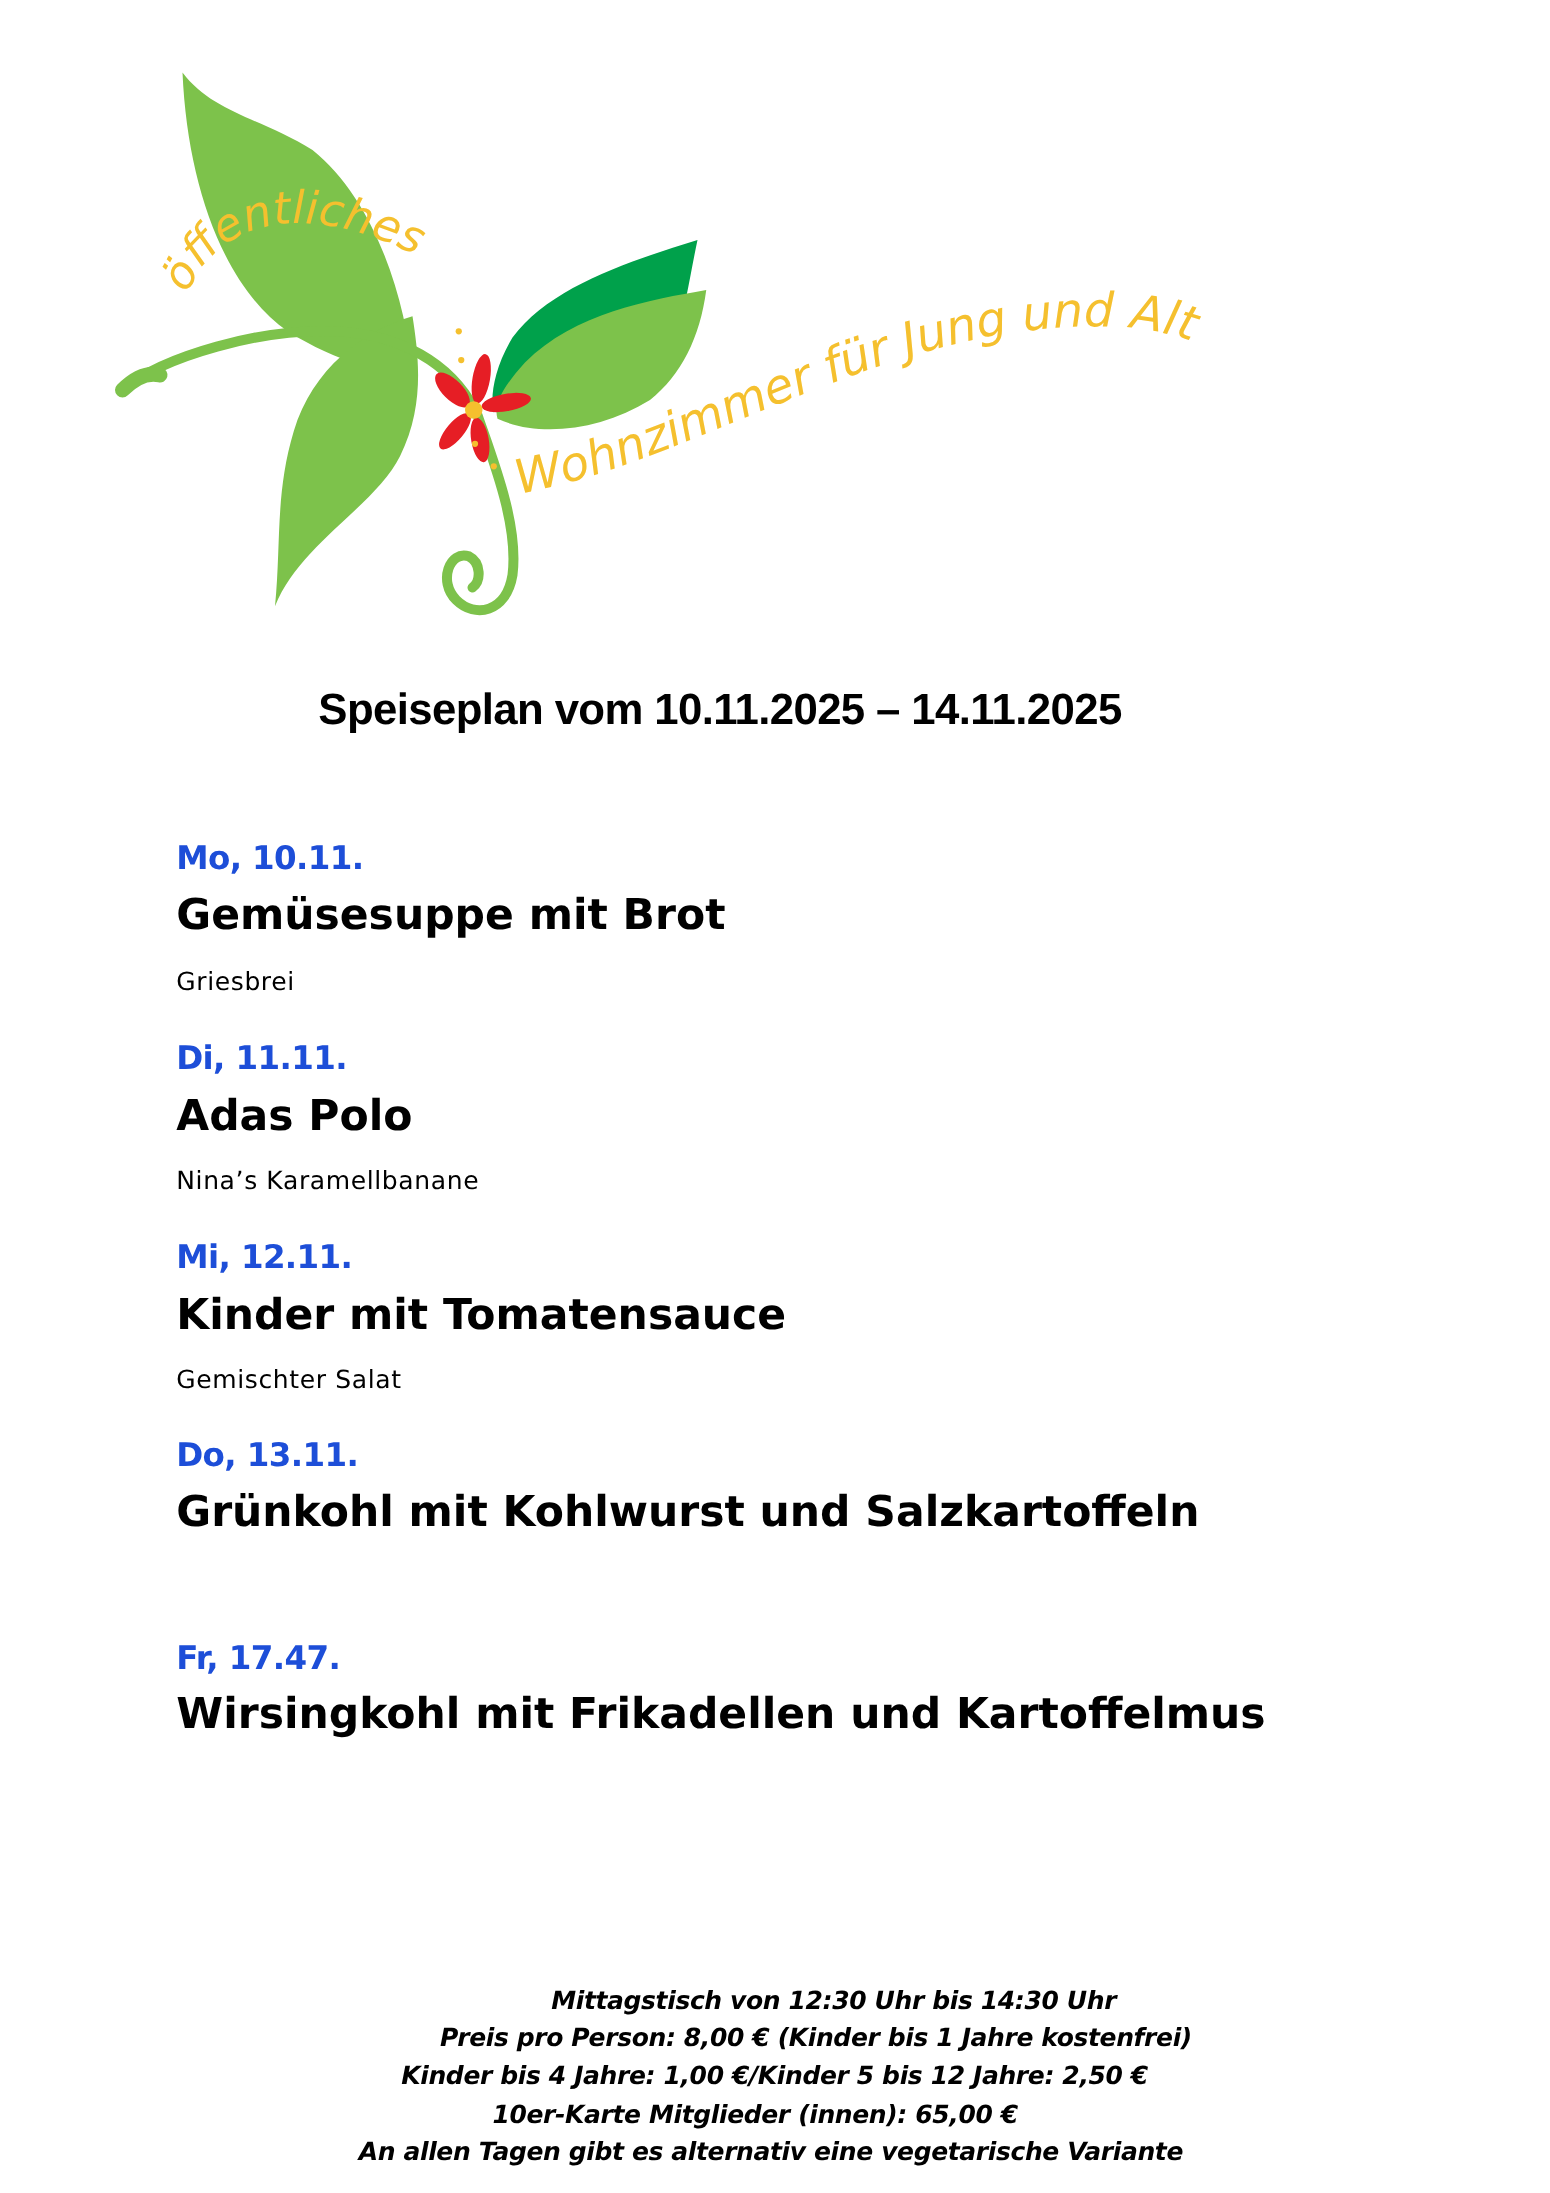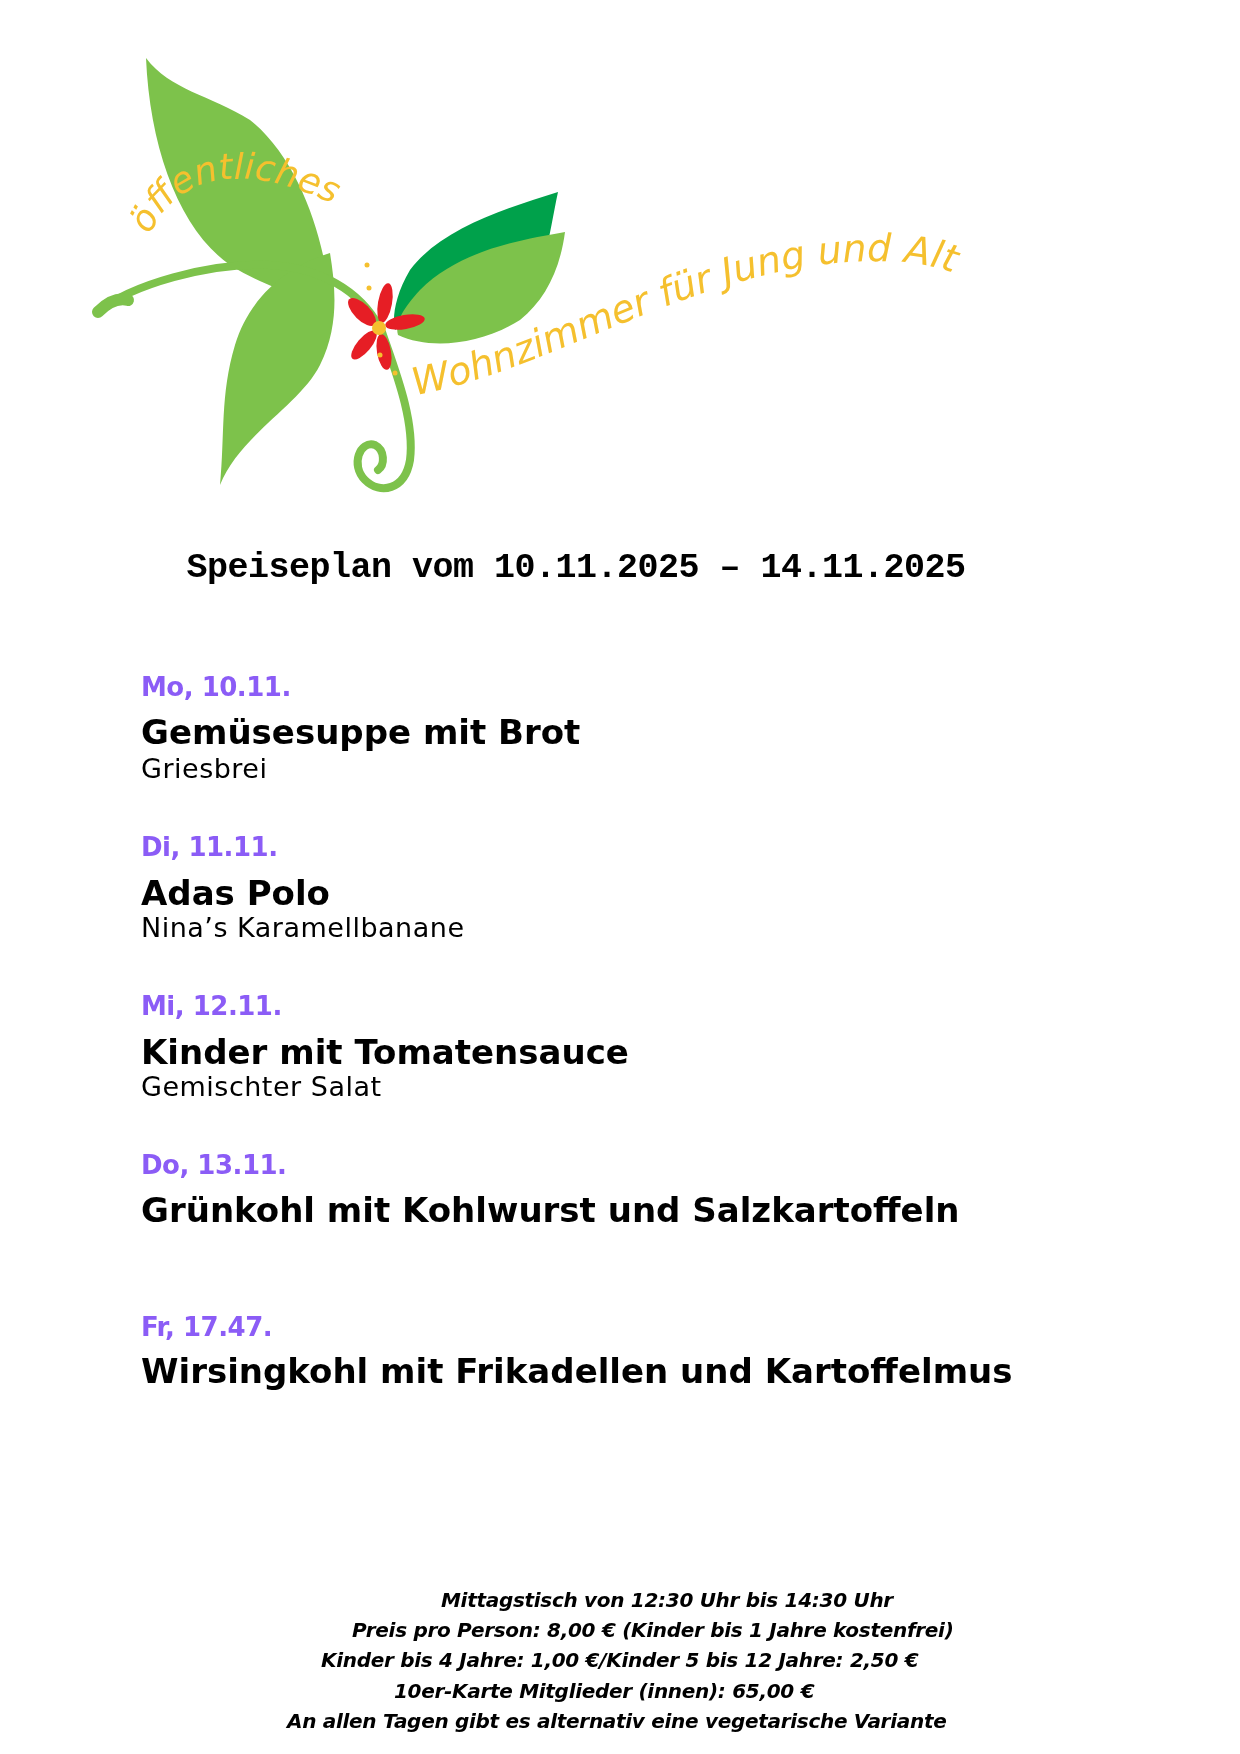--- a/index.html
+++ b/index.html
@@ -1,23 +1,23 @@
 <!DOCTYPE html>
 <html><head>
 <meta charset="utf-8">
 <style>
   html, body { margin:0; padding:0; background:#ffffff; }
   body { width:1240px; height:1754px; position:relative; overflow:hidden; font-family:"DejaVu Sans", sans-serif; color:#000; }
   .logo { position:absolute; left:0; top:0; width:1240px; height:520px; }
   .logo svg { position:absolute; left:0; top:0; }
   .script { font-family:"DejaVu Sans", sans-serif; fill:#f5c02e; font-style:italic; }
-  .title { position:absolute; left:0; width:1152px; top:548px; text-align:center; font-family:Liberation Mono, monospace; font-weight:bold; font-size:35px; letter-spacing:-0.5px; }
-  .day { position:absolute; left:141px; font-family:"DejaVu Sans", sans-serif; font-weight:bold; font-size:26px; color:#8b5cf6; letter-spacing:-0.5px; }
+  .title { position:absolute; left:0; width:1152px; top:548px; text-align:center; font-family:Liberation Sans, sans-serif; font-weight:bold; font-size:35px; letter-spacing:-0.5px; }
+  .day { position:absolute; left:141px; font-family:"DejaVu Sans", sans-serif; font-weight:bold; font-size:26px; color:#1d4ed8; letter-spacing:-0.5px; }
   .dish { position:absolute; left:141px; font-family:"DejaVu Sans", sans-serif; font-weight:bold; font-size:34px; color:#000; }
-  .side { position:absolute; left:141px; font-family:"DejaVu Sans", sans-serif; font-size:27px; color:#000; letter-spacing:0.5px; }
+  .side { position:absolute; left:141px; font-family:"DejaVu Sans", sans-serif; font-size:20px; color:#000; letter-spacing:0.5px;margin-top:20px; }
   .foot { position:absolute; font-family:"DejaVu Sans", sans-serif; font-weight:bold; font-style:italic; font-size:20px; white-space:nowrap; letter-spacing:-0.3px;text-align:right; }
 </style>
 </head>
 <body>
 
 <div class="logo">
   <svg width="1240" height="520" viewBox="0 0 1240 520">
     <defs>
       <path id="arcTop" d="M150,235 C175,175 250,150 370,225" fill="none"></path>
       <path id="arcMain" d="M415,395 C560,370 720,250 900,262 C990,268 1050,330 1080,385" fill="none"></path>

